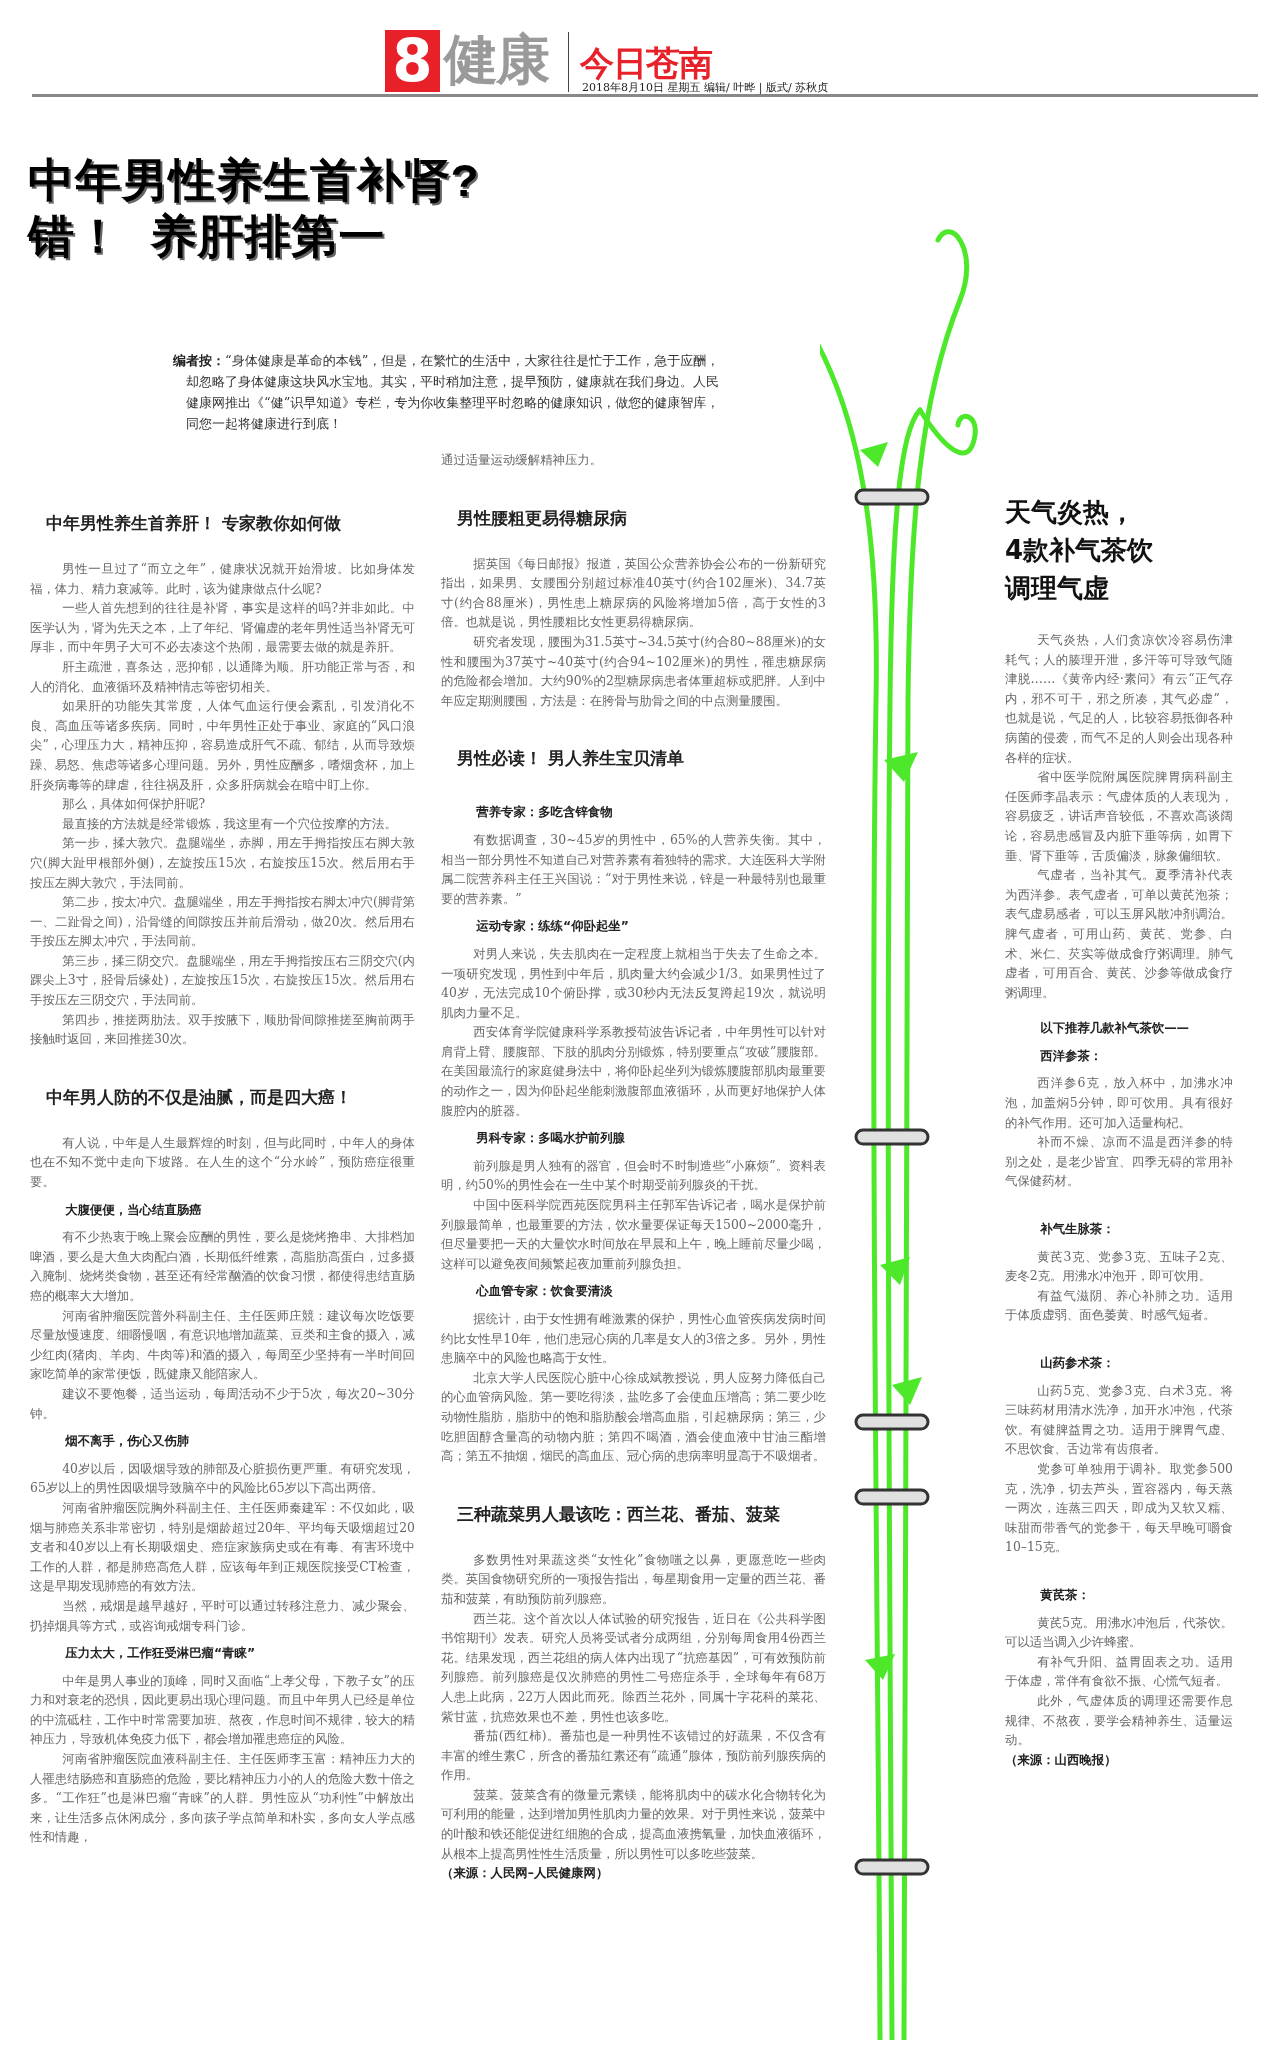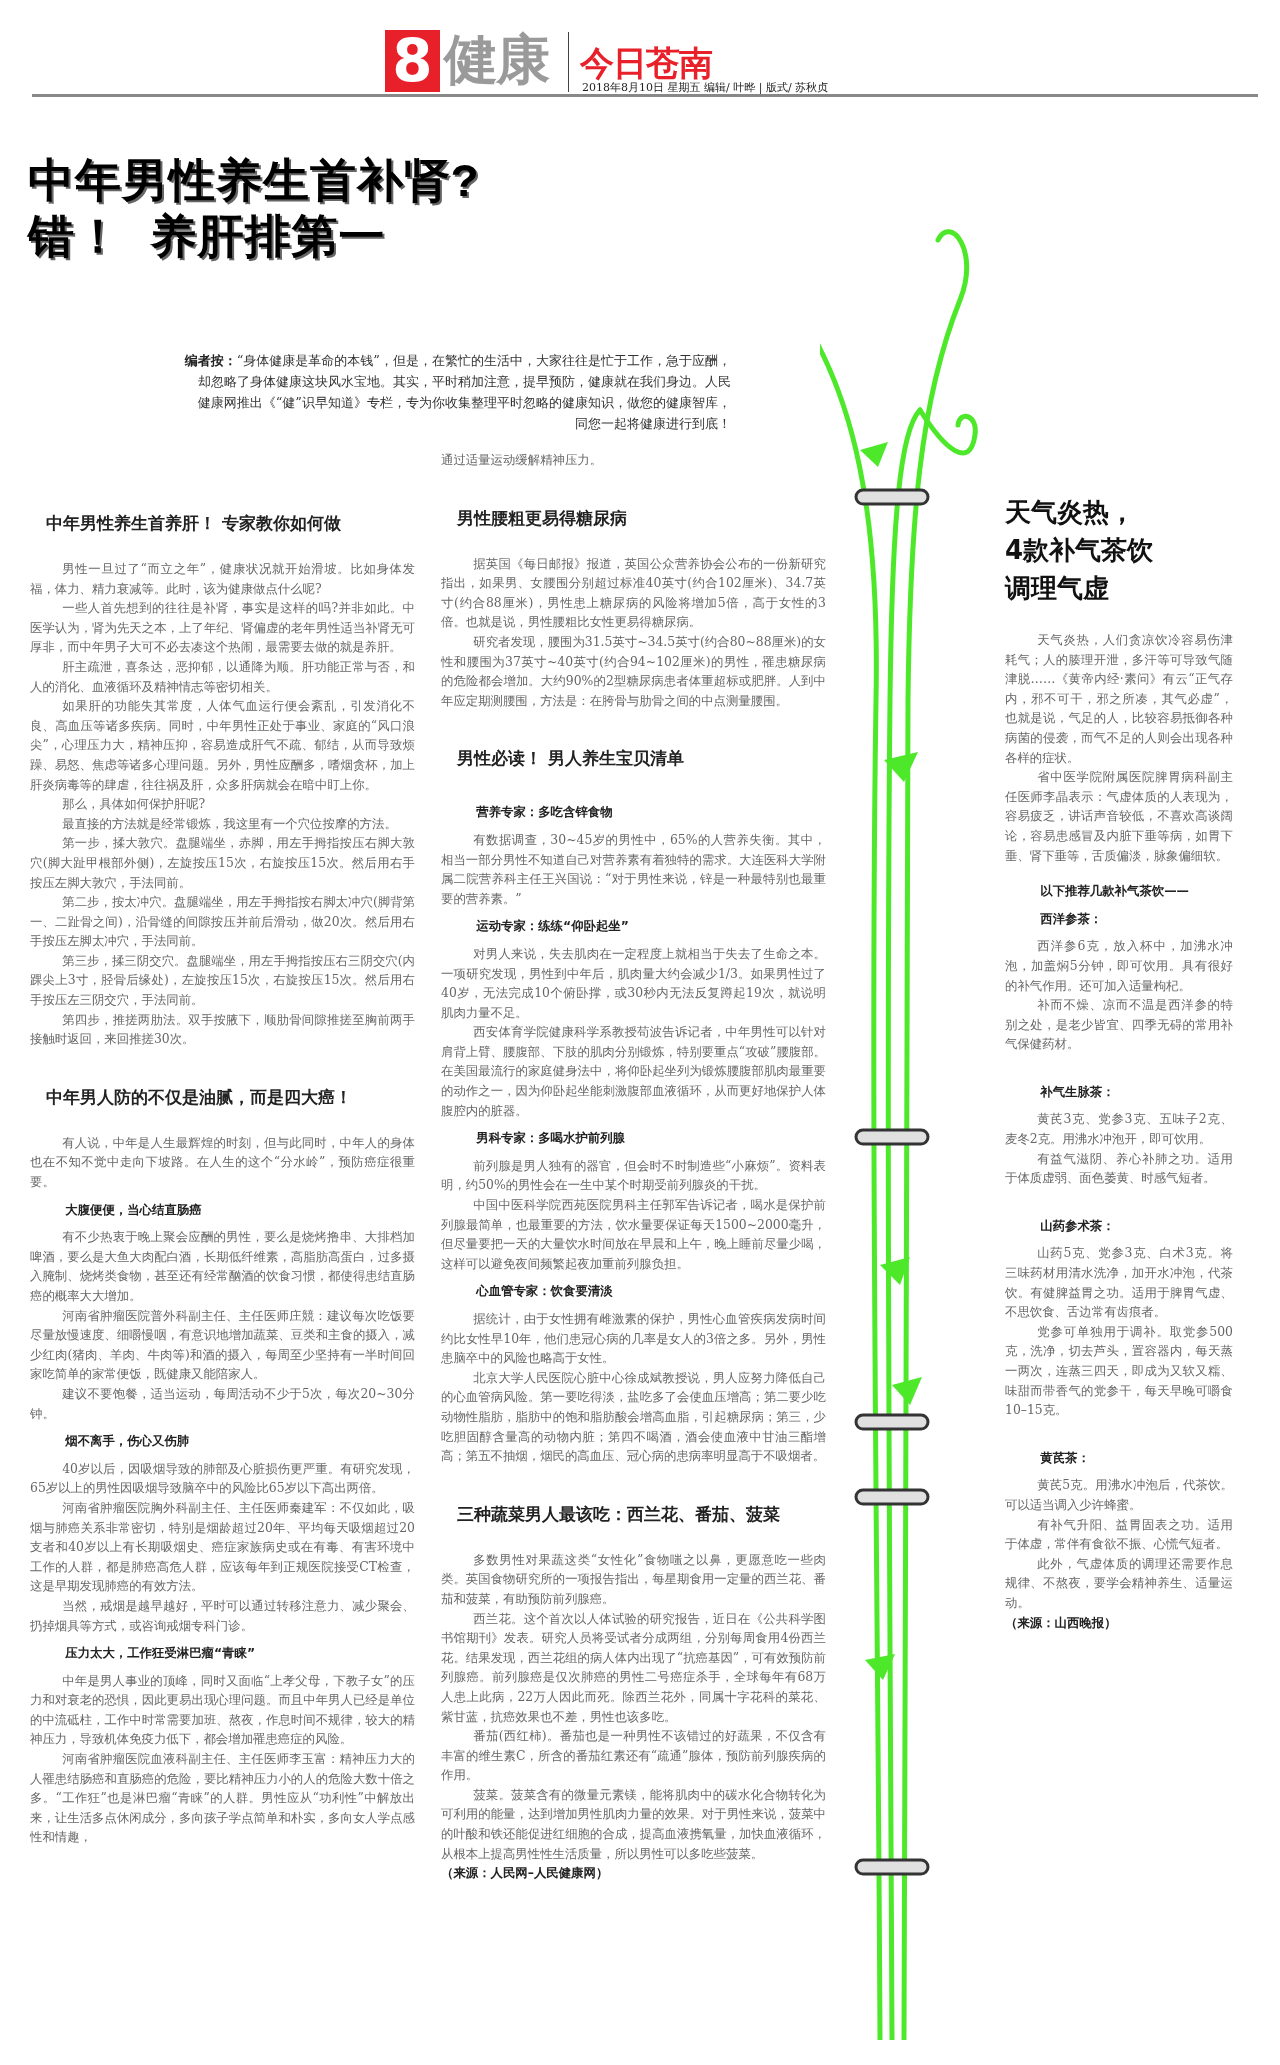--- a/index.html
+++ b/index.html
@@ -18,21 +18,21 @@
                 font-size:34px; color:#e8202a; line-height:40px; letter-spacing:-1px;margin-top:7px; }
   .mast-meta { left:582px; top:80px; font-size:11px; color:#222; white-space:nowrap; }
   .mast-rule { left:32px; top:94px; width:1226px; height:3px; background:#888; }
 
   
   .headline { left:28px; top:156px; font-family:Liberation Mono, monospace; font-weight:bold;
               font-size:46px; line-height:56px; color:#000; letter-spacing:1px;
               text-shadow:2px 2px 0 #666; }
 
   
-  .editor-note { left:186px; top:350px; width:545px; font-size:13px; line-height:21px; color:#333; text-indent:-1em; padding-left:0;text-align:right; }
+  .editor-note { left:186px; top:350px; width:545px; font-size:13px; line-height:21px; color:#333; text-indent:-1em; padding-left:0; }
   .editor-note b { font-family:"DejaVu Sans","Liberation Sans",sans-serif; color:#222; }
 
   
   .col { font-size:12.4px; line-height:19.6px; color:#666; text-align:justify; }
   .col p { margin:0; text-indent:2.6em; }
   .col p.noind { text-indent:0; }
   .col h2 { margin:16px; font-family:"DejaVu Sans","Liberation Sans",sans-serif; font-weight:bold;
             font-size:17px; color:#222; line-height:24px; }
   .col h3 { margin:8px; font-family:"DejaVu Sans","Liberation Sans",sans-serif; font-weight:bold;
             font-size:12.4px; color:#222; line-height:19.6px; padding-left:2.2em; }
@@ -155,20 +155,21 @@
 </div>
 
 <div class="abs right-title">
   <div>天气炎热，</div>
   <div>4款补气茶饮</div>
   <div>调理气虚</div>
 </div>
 <div class="abs col col3">
   <p>天气炎热，人们贪凉饮冷容易伤津耗气；人的腠理开泄，多汗等可导致气随津脱……《黄帝内经·素问》有云“正气存内，邪不可干，邪之所凑，其气必虚”，也就是说，气足的人，比较容易抵御各种病菌的侵袭，而气不足的人则会出现各种各样的症状。</p>
   <p>省中医学院附属医院脾胃病科副主任医师李晶表示：气虚体质的人表现为，容易疲乏，讲话声音较低，不喜欢高谈阔论，容易患感冒及内脏下垂等病，如胃下垂、肾下垂等，舌质偏淡，脉象偏细软。</p>
+  <p>气虚者，当补其气。夏季清补代表为西洋参。表气虚者，可单以黄芪泡茶；表气虚易感者，可以玉屏风散冲剂调治。脾气虚者，可用山药、黄芪、党参、白术、米仁、芡实等做成食疗粥调理。肺气虚者，可用百合、黄芪、沙参等做成食疗粥调理。</p>
   <div class="gap-s"></div>
   <h3>以下推荐几款补气茶饮——</h3>
   <h3>西洋参茶：</h3>
   <p>西洋参6克，放入杯中，加沸水冲泡，加盖焖5分钟，即可饮用。具有很好的补气作用。还可加入适量枸杞。</p>
   <p>补而不燥、凉而不温是西洋参的特别之处，是老少皆宜、四季无碍的常用补气保健药材。</p>
   <div class="gap"></div>
   <h3>补气生脉茶：</h3>
   <p>黄芪3克、党参3克、五味子2克、麦冬2克。用沸水冲泡开，即可饮用。</p>
   <p>有益气滋阴、养心补肺之功。适用于体质虚弱、面色萎黄、时感气短者。</p>
   <div class="gap"></div>

